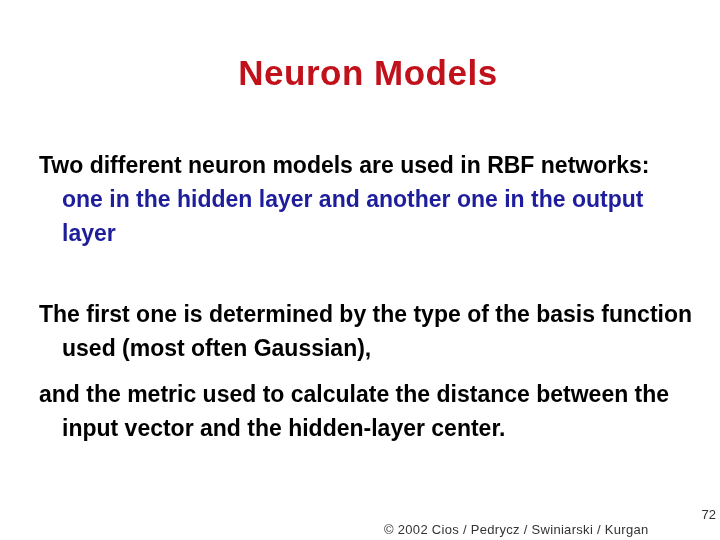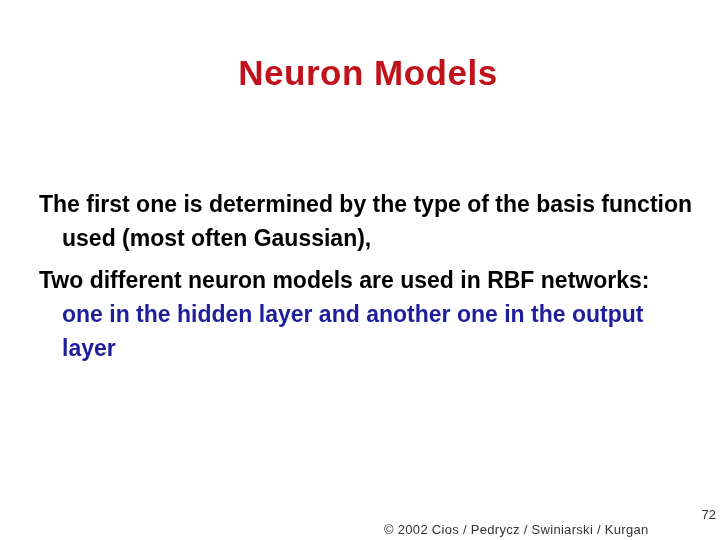--- a/index.html
+++ b/index.html
@@ -67,32 +67,34 @@
 </style>
 </head>
 <body>
 
 <div class="slide">
 
   <h1 class="slide-title">Neuron Models</h1>
 
   <div class="body-block">
 
-    <div class="para gap-large">
-      <div class="line">The first one is determined by the type of the basis function</div>
-      <div class="line indent">used (most often Gaussian),</div>
-    </div>
-
     <div class="para">
       <div class="line">Two different neuron models are used in RBF networks:</div>
       <div class="line indent blue">one in the hidden layer and another one in the output</div>
       <div class="line indent blue">layer</div>
     </div>
 
+    <div class="para gap-large">
+      <div class="line">The first one is determined by the type of the basis function</div>
+      <div class="line indent">used (most often Gaussian),</div>
+    </div>
+
     <div class="para gap-small">
+      <div class="line">and the metric used to calculate the distance between the</div>
+      <div class="line indent">input vector and the hidden-layer center.</div>
     </div>
 
   </div>
 
   <div class="page-number">72</div>
 
   <div class="copyright">© 2002 Cios / Pedrycz / Swiniarski / Kurgan</div>
 
 </div>
 

